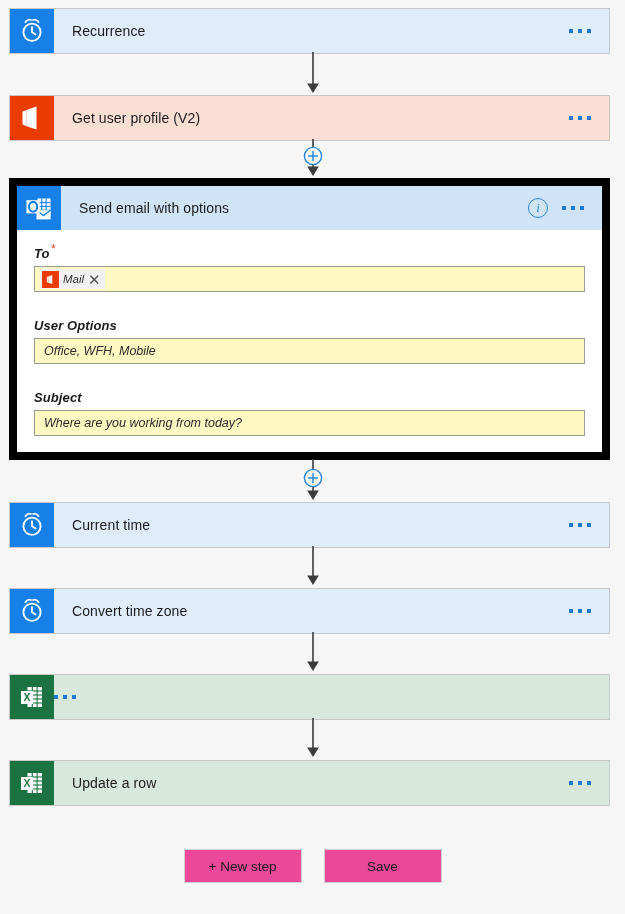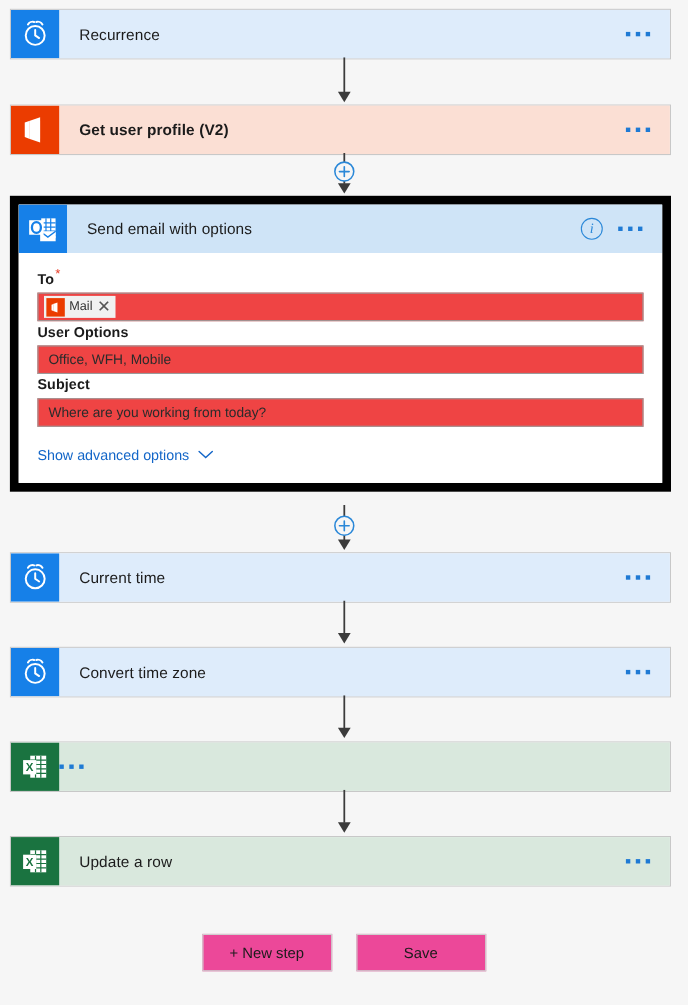--- a/index.html
+++ b/index.html
@@ -104,39 +104,39 @@
     cursor: pointer;
     box-sizing: border-box;
     user-select: none;
   }
 
   
   .card-body {
     background: #ffffff;
     padding: 12px 17px 16px 17px;
   }
-  .field { margin-bottom: 2px; }
+  .field { margin-bottom: 26px; font-style: italic; }
   .field:last-of-type { margin-bottom: 0; }
   .field-label {
     font-size: 13px;
     font-weight: bold;
     color: #1b1b1b;
     margin-bottom: 5px;
     letter-spacing: .1px;
   }
   .req-star {
     color: #e8422e;
     font-weight: normal;
     font-size: 12px;
     vertical-align: super;
     margin-left: 1px;
   }
   .input-box {
     border: 1px solid #9a9a9a;
-    background: #ef4444;
+    background: #fef9c3;
     height: 26px;
     display: flex;
     align-items: center;
     padding: 0 9px;
     font-size: 12.5px;
     color: #2b2b2b;
     box-sizing: border-box;
   }
   .input-box.token-host { padding: 0 5px; }
 
@@ -231,21 +231,21 @@
     </div>
   </div>
 
   <div class="conn" style="top:52px;height:44px;">
     <svg width="26" height="44" viewBox="0 0 26 44">
       <line x1="13" y1="0" x2="13" y2="32" stroke="#3b3b3b" stroke-width="1.6"></line>
       <path d="M13 41 L7.2 31.5 L18.8 31.5 Z" fill="#3b3b3b"></path>
     </svg>
   </div>
 
-  <div class="card tone-peach" style="top:95px;font-weight:bold;">
+  <div class="card tone-peach" style="top:95px;">
     <div class="card-head">
       <span class="card-icon">
         <svg class="tile" viewBox="0 0 44 44">
           <rect width="44" height="44" fill="#eb3c00"></rect>
           <path d="M26.5 10.5 L16.5 14.0 L16.5 30.2 L12.5 28.6 L12.5 15.4 L26.5 10.5 Z" fill="#ffffff"></path>
           <path d="M26.5 10.5 L26.5 33.6 L16.5 30.2 L16.5 14.0 Z" fill="#ffffff"></path>
         </svg>
       </span>
       <span class="card-title">Get user profile (V2)</span>
       <span class="card-actions">
@@ -326,26 +326,20 @@
         <div class="field-label">User Options</div>
         <div class="input-box">Office, WFH, Mobile</div>
       </div>
 
       
       <div class="field">
         <div class="field-label">Subject</div>
         <div class="input-box">Where are you working from today?</div>
       </div>
 
-      <div class="adv-link">
-        <span>Show advanced options</span>
-        <svg class="chev" width="14" height="9" viewBox="0 0 14 9">
-          <path d="M1 1.5 L7 7 L13 1.5" fill="none" stroke="#1366c8" stroke-width="1.3" stroke-linecap="round"></path>
-        </svg>
-      </div>
     </div>
   </div>
 
   <div class="conn" style="top:459px;height:44px;">
     <svg width="26" height="44" viewBox="0 0 26 44" style="position:absolute;left:50%;margin-left:-13px;">
       <line x1="13" y1="0" x2="13" y2="32" stroke="#3b3b3b" stroke-width="1.6"></line>
       <path d="M13 41 L7.2 31.5 L18.8 31.5 Z" fill="#3b3b3b"></path>
     </svg>
     <svg width="20" height="20" viewBox="0 0 20 20" style="position:absolute;left:50%;margin-left:-10px;top:9px;">
       <circle cx="10" cy="10" r="8.6" fill="#f6f6f6" stroke="#2b88d8" stroke-width="1.4"></circle>

